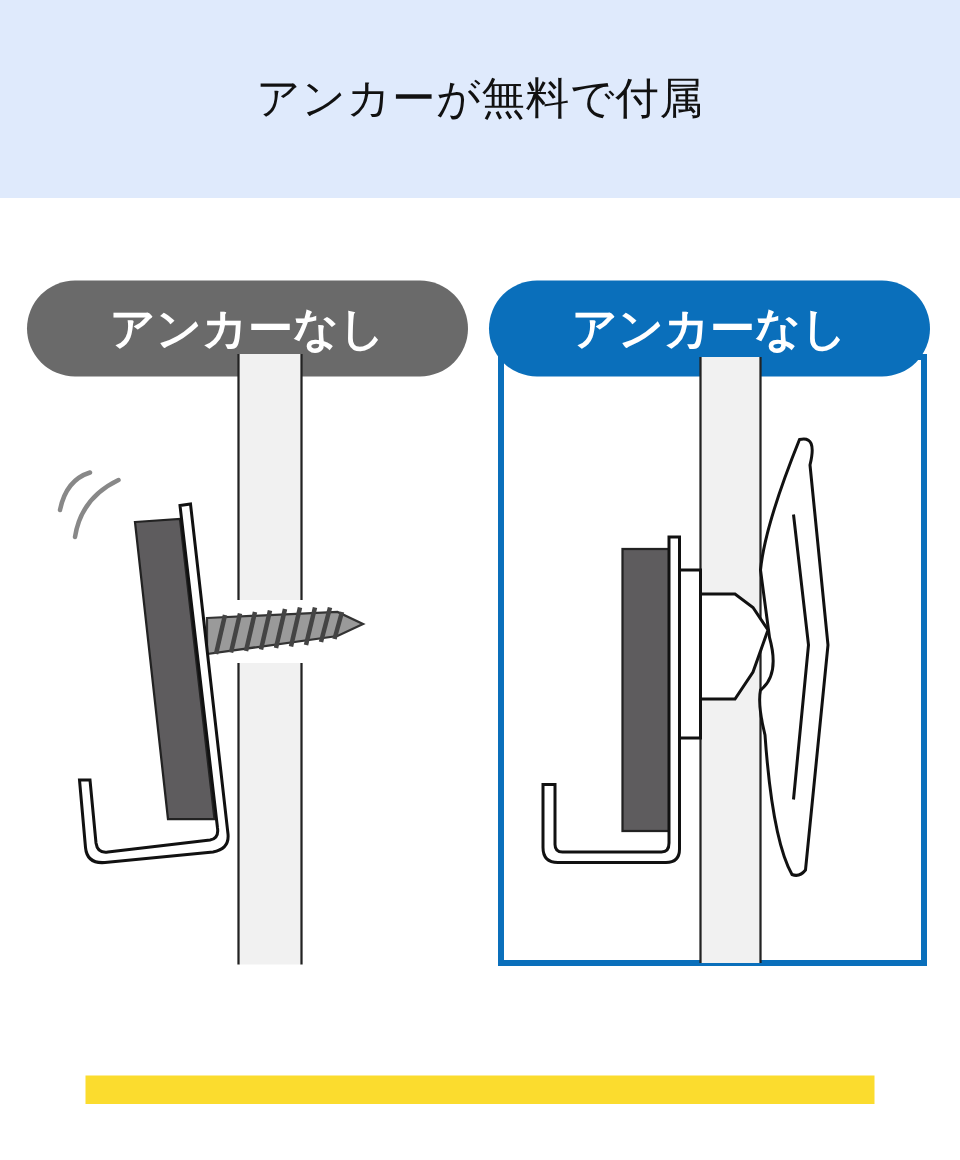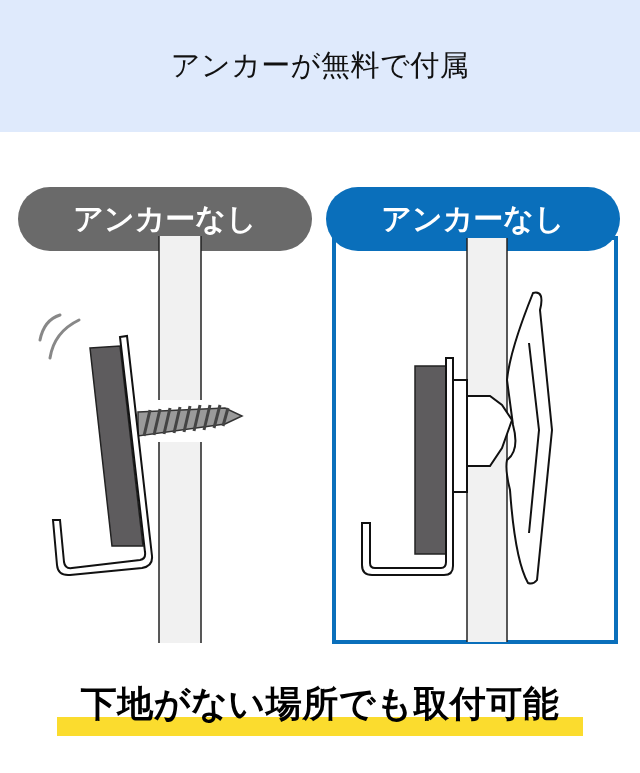--- a/index.html
+++ b/index.html
@@ -72,14 +72,13 @@
     <rect x="452" y="380" width="15" height="112" fill="#fff" stroke="#111" stroke-width="2"></rect>
   </g>
   <g>
     <rect x="415" y="366" width="32" height="188" fill="#5e5c5e" stroke="#222" stroke-width="1.5"></rect>
     <path d="M446 358 L453 358 L453 566 Q453 575 444 575 L372 575 Q362 575 362 565 L362 523 L370 523 L370 563 Q370 568 375 568 L441 568 Q446 568 446 562 Z" fill="#fff" stroke="#111" stroke-width="2"></path>
   </g>
 </svg>
 
 <div class="caption">
   <div class="hl" style="left:57px;width:526px;"></div>
-  <span class="t">下地がない場所でも取付可能</span>
 </div>
 
 </body></html>

